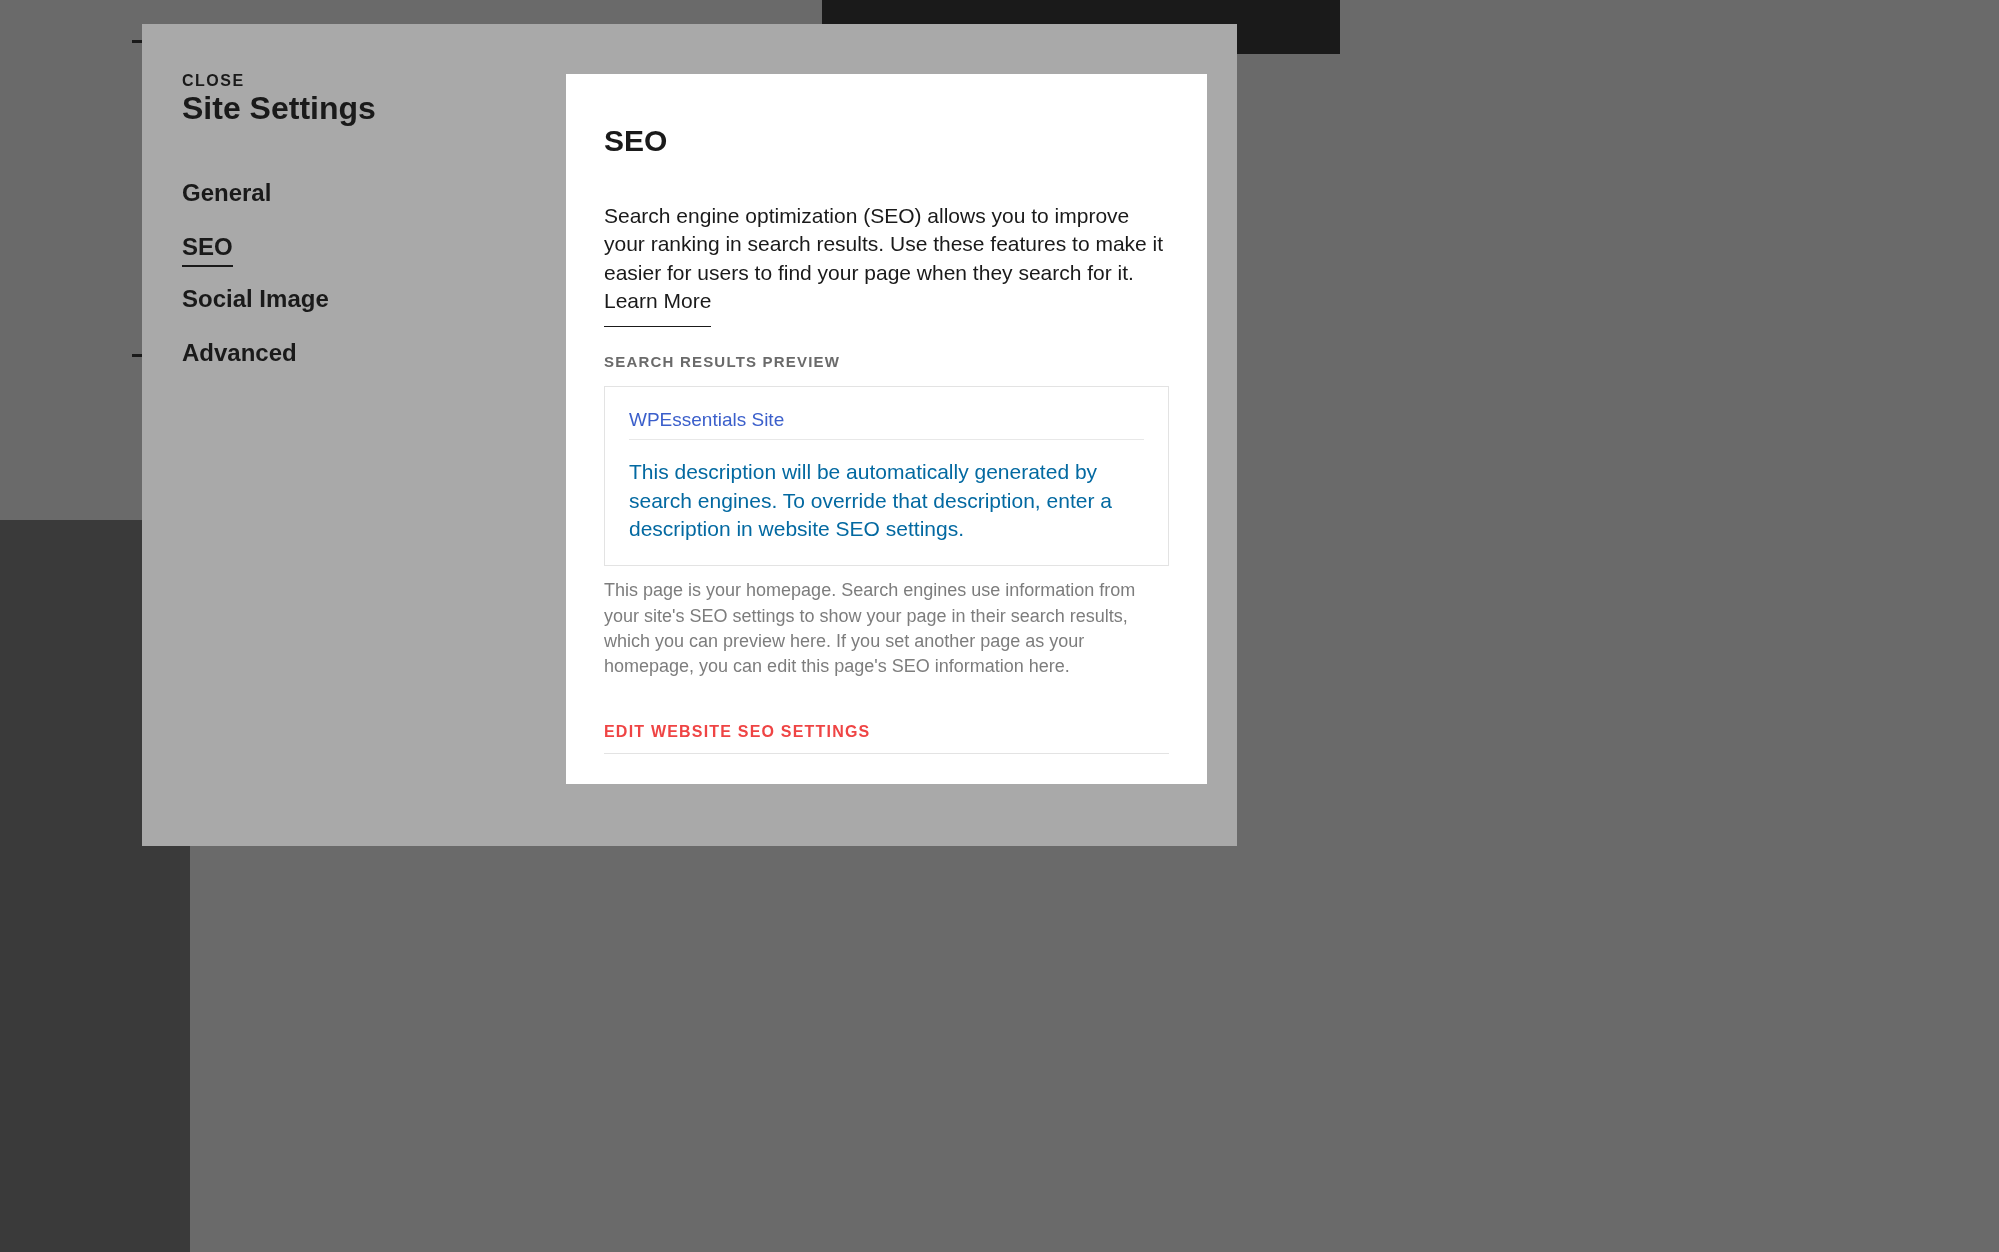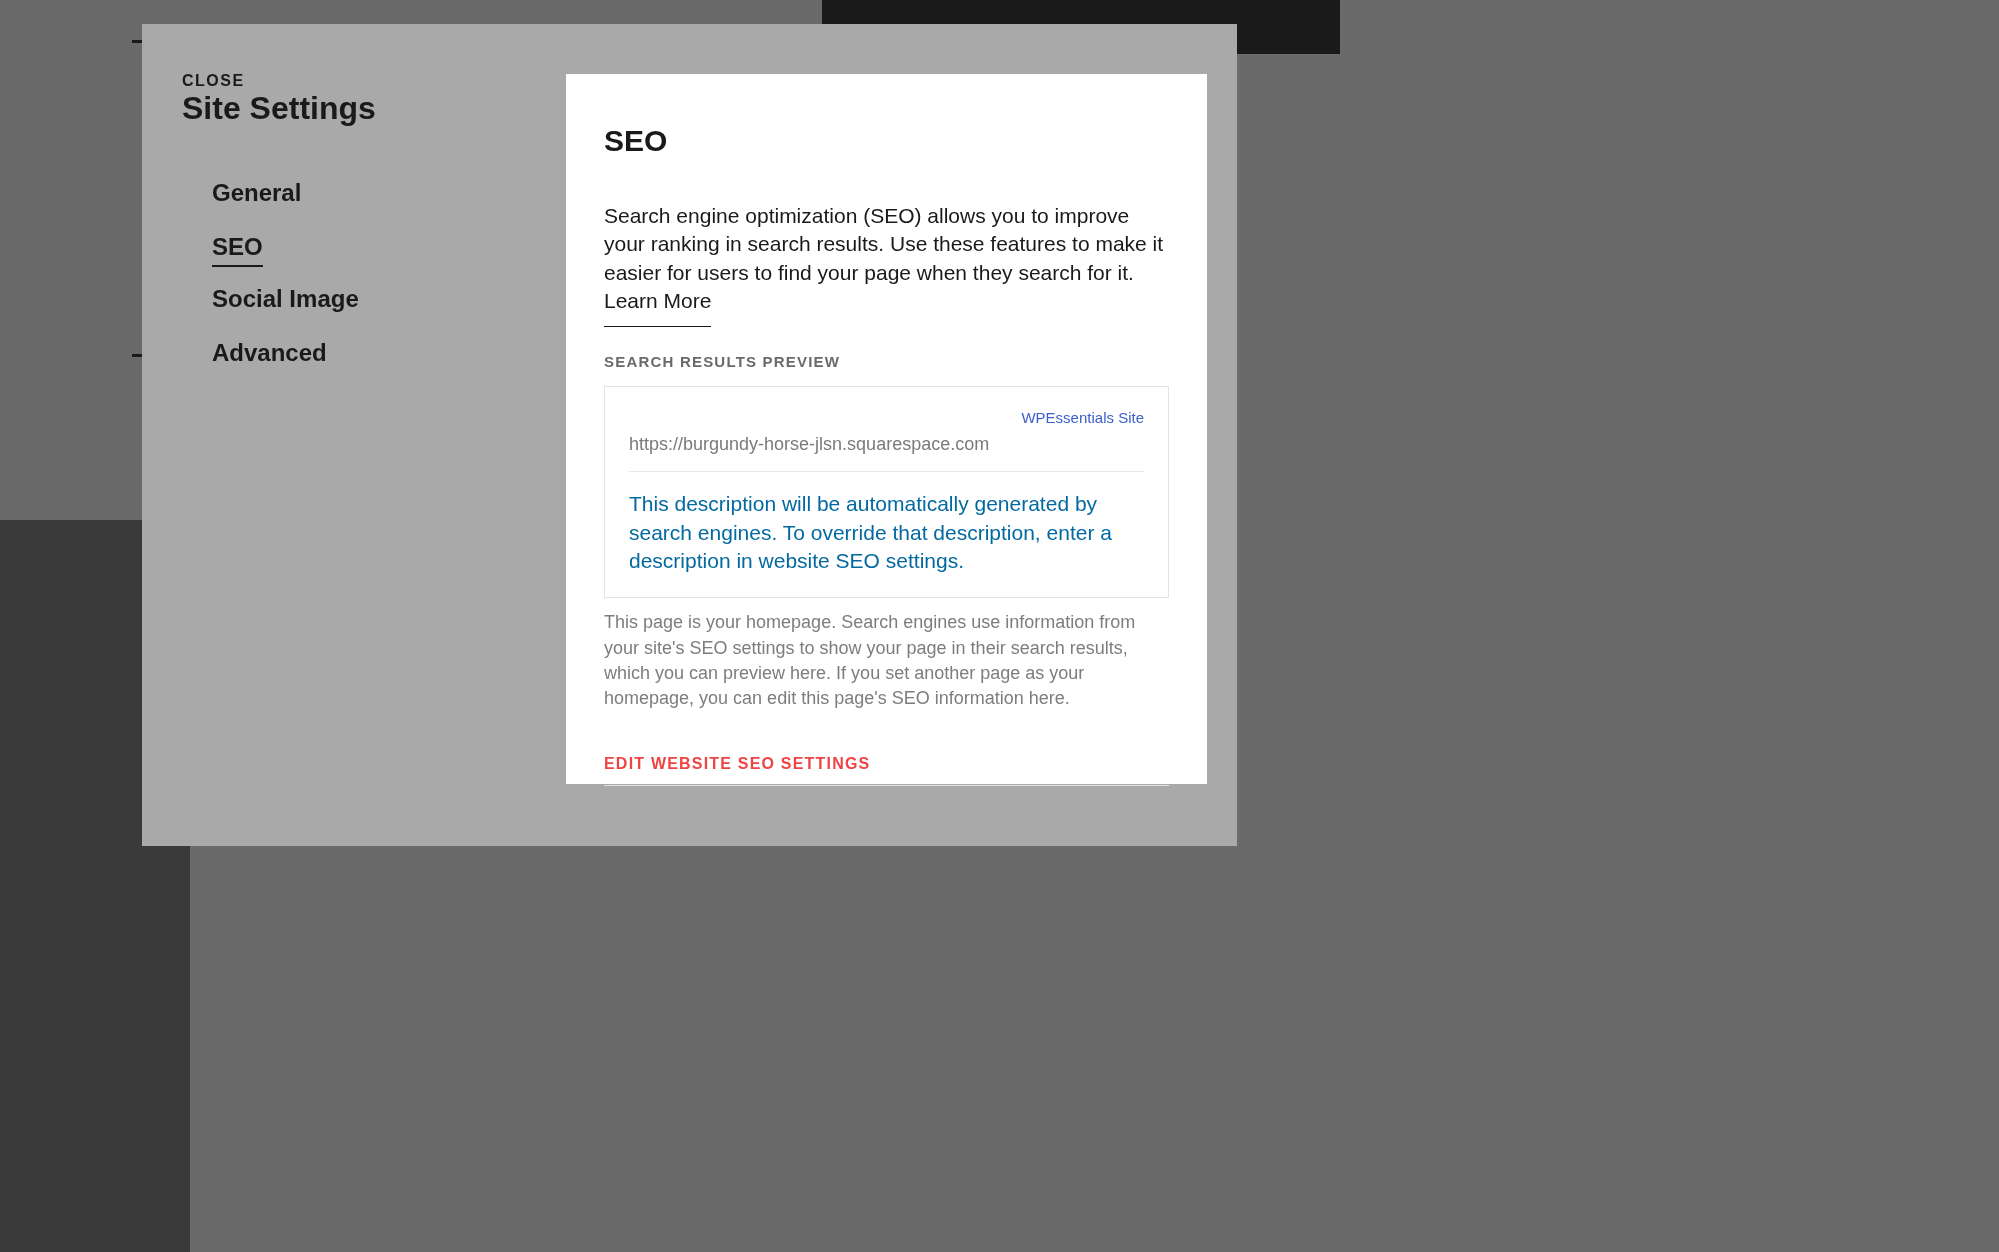--- a/index.html
+++ b/index.html
@@ -90,21 +90,20 @@
       list-style: none;
     }
     .nav-item {
       font-size: 24px;
       font-weight: 600;
       color: #1a1a1a;
       padding: 8px 0;
       margin-bottom: 10px;
       cursor: pointer;
       display: inline-block;
-      margin-left: 30px;
     }
     .nav-item.active {
       border-bottom: 2px solid #1a1a1a;
       padding-bottom: 4px;
     }
     .modal-content-wrap {
       flex: 1;
       padding: 50px 30px 30px 30px;
       background: #a9a9a9;
     }
@@ -138,24 +137,23 @@
       letter-spacing: 1.2px;
       color: #6a6a6a;
       margin-bottom: 16px;
     }
     .preview-box {
       border: 1px solid #e3e3e3;
       padding: 22px 24px;
       margin-bottom: 12px;
     }
     .preview-title {
-      font-size: 15px;
+      font-size: 19px;
       color: #3b5fcb;
       margin-bottom: 8px;
-      text-align: right;
     }
     .preview-url {
       font-size: 18px;
       color: #7a7a7a;
       margin-bottom: 16px;
     }
     .preview-divider {
       border: none;
       border-top: 1px solid #e8e8e8;
       margin-bottom: 18px;
@@ -218,21 +216,20 @@
 
   <div class="modal-content-wrap">
     <div class="content-card">
       <h2 class="section-heading">SEO</h2>
       <p class="section-description">
         <span>Search engine optimization (SEO) allows you to improve your ranking in search results. Use these features to make it easier for users to find your page when they search for it. </span><a class="learn-more-link">Learn More</a>
       </p>
       <div class="preview-label">SEARCH RESULTS PREVIEW</div>
       <div class="preview-box">
         <div class="preview-title">WPEssentials Site</div>
-        <div class="preview-url">https://burgundy-horse-jlsn.squarespace.com</div>
         <hr class="preview-divider">
         <div class="preview-description">This description will be automatically generated by search engines. To override that description, enter a description in website SEO settings.</div>
       </div>
       <p class="homepage-note">This page is your homepage. Search engines use information from your site's SEO settings to show your page in their search results, which you can preview here. If you set another page as your homepage, you can edit this page's SEO information here.</p>
       <div class="edit-settings-link">EDIT WEBSITE SEO SETTINGS</div>
       <hr class="bottom-divider">
     </div>
   </div>
 </div>
 

